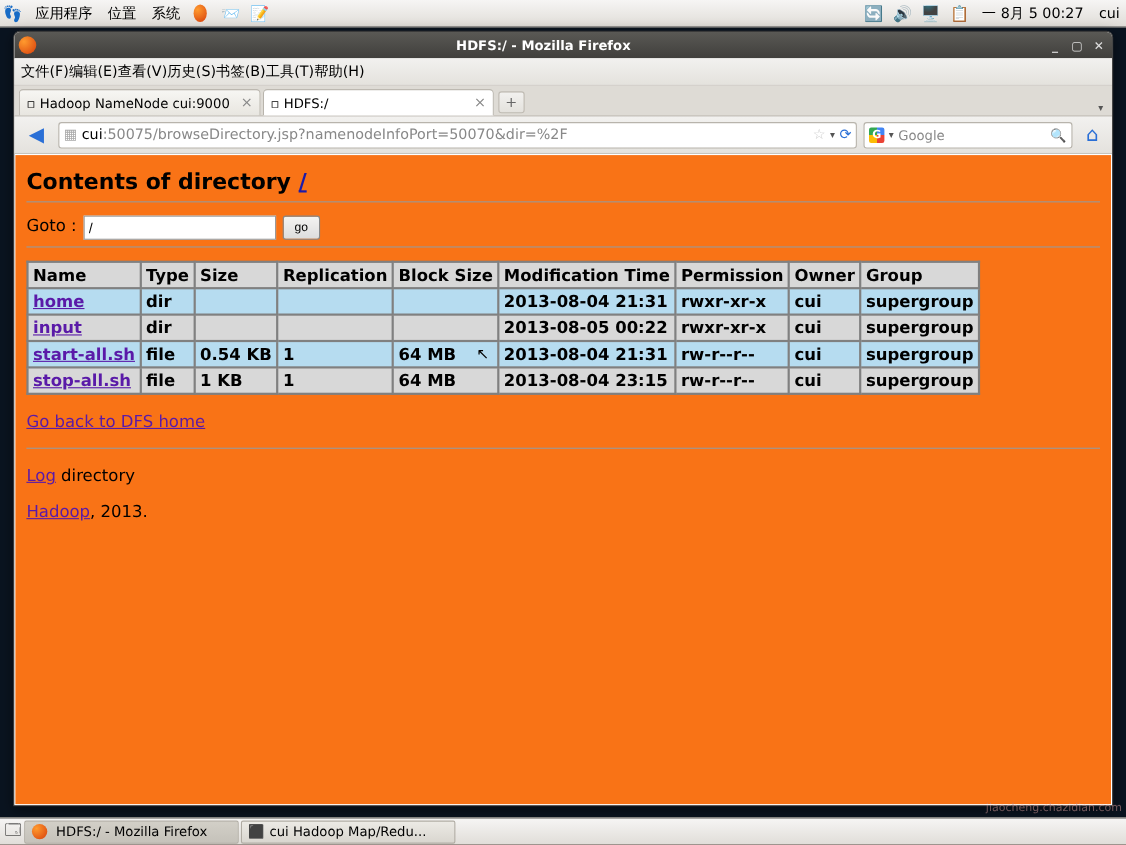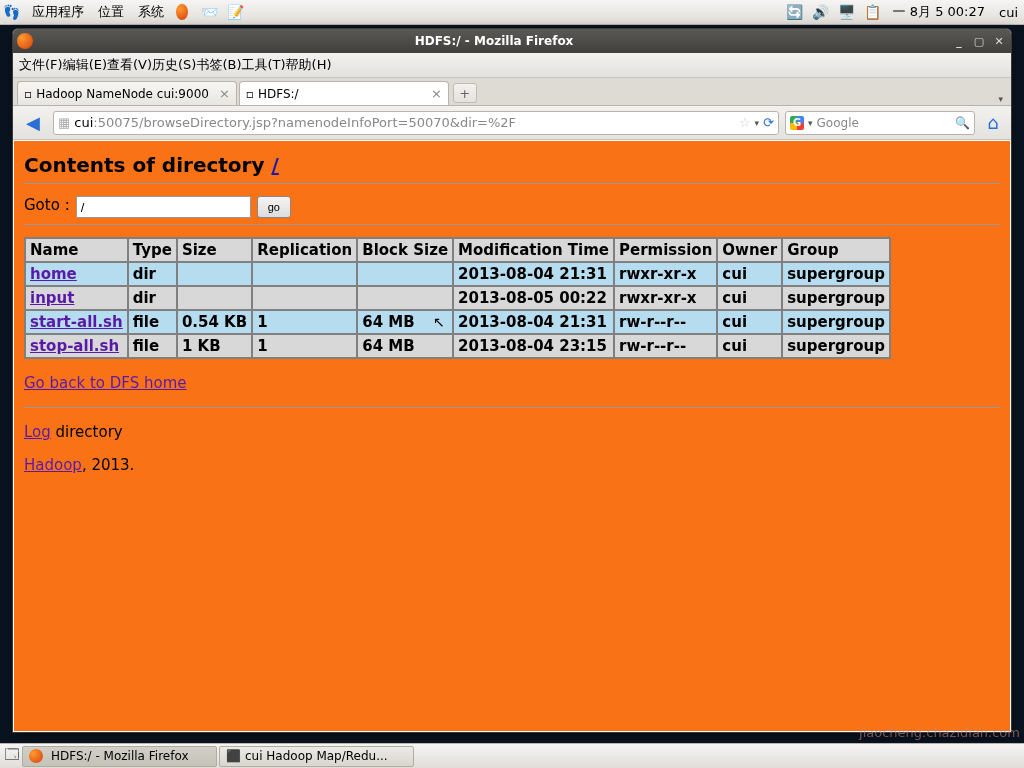--- a/index.html
+++ b/index.html
@@ -190,21 +190,21 @@
   border:1px solid #b0aca3;
   border-radius:2px;
   display:flex;
   align-items:center;
   padding: 0 6px;
   gap:4px;
   font-size:12px;
   min-width: 195px;
 }
 .task-btn.active { background: linear-gradient(#d2cfc7,#c5c2ba); }
-.watermark { position:absolute; right:4px; bottom:28px; font-size:13px; color:#b88; opacity:.6; }
+.watermark { position:absolute; right:4px; bottom:28px; font-size:10px; color:#b88; opacity:.6; }
 .cursor-fake { position:absolute; left:433px; top:314px; font-size:14px; color:#000; pointer-events:none; }
 .dropdown-caret { font-size:9px; color:#555; }
 </style>
 </head>
 <body>
 
 <div class="gnome-panel">
   <div class="left">
     <span class="panel-icon">👣</span>
     <span class="panel-item">应用程序</span>

